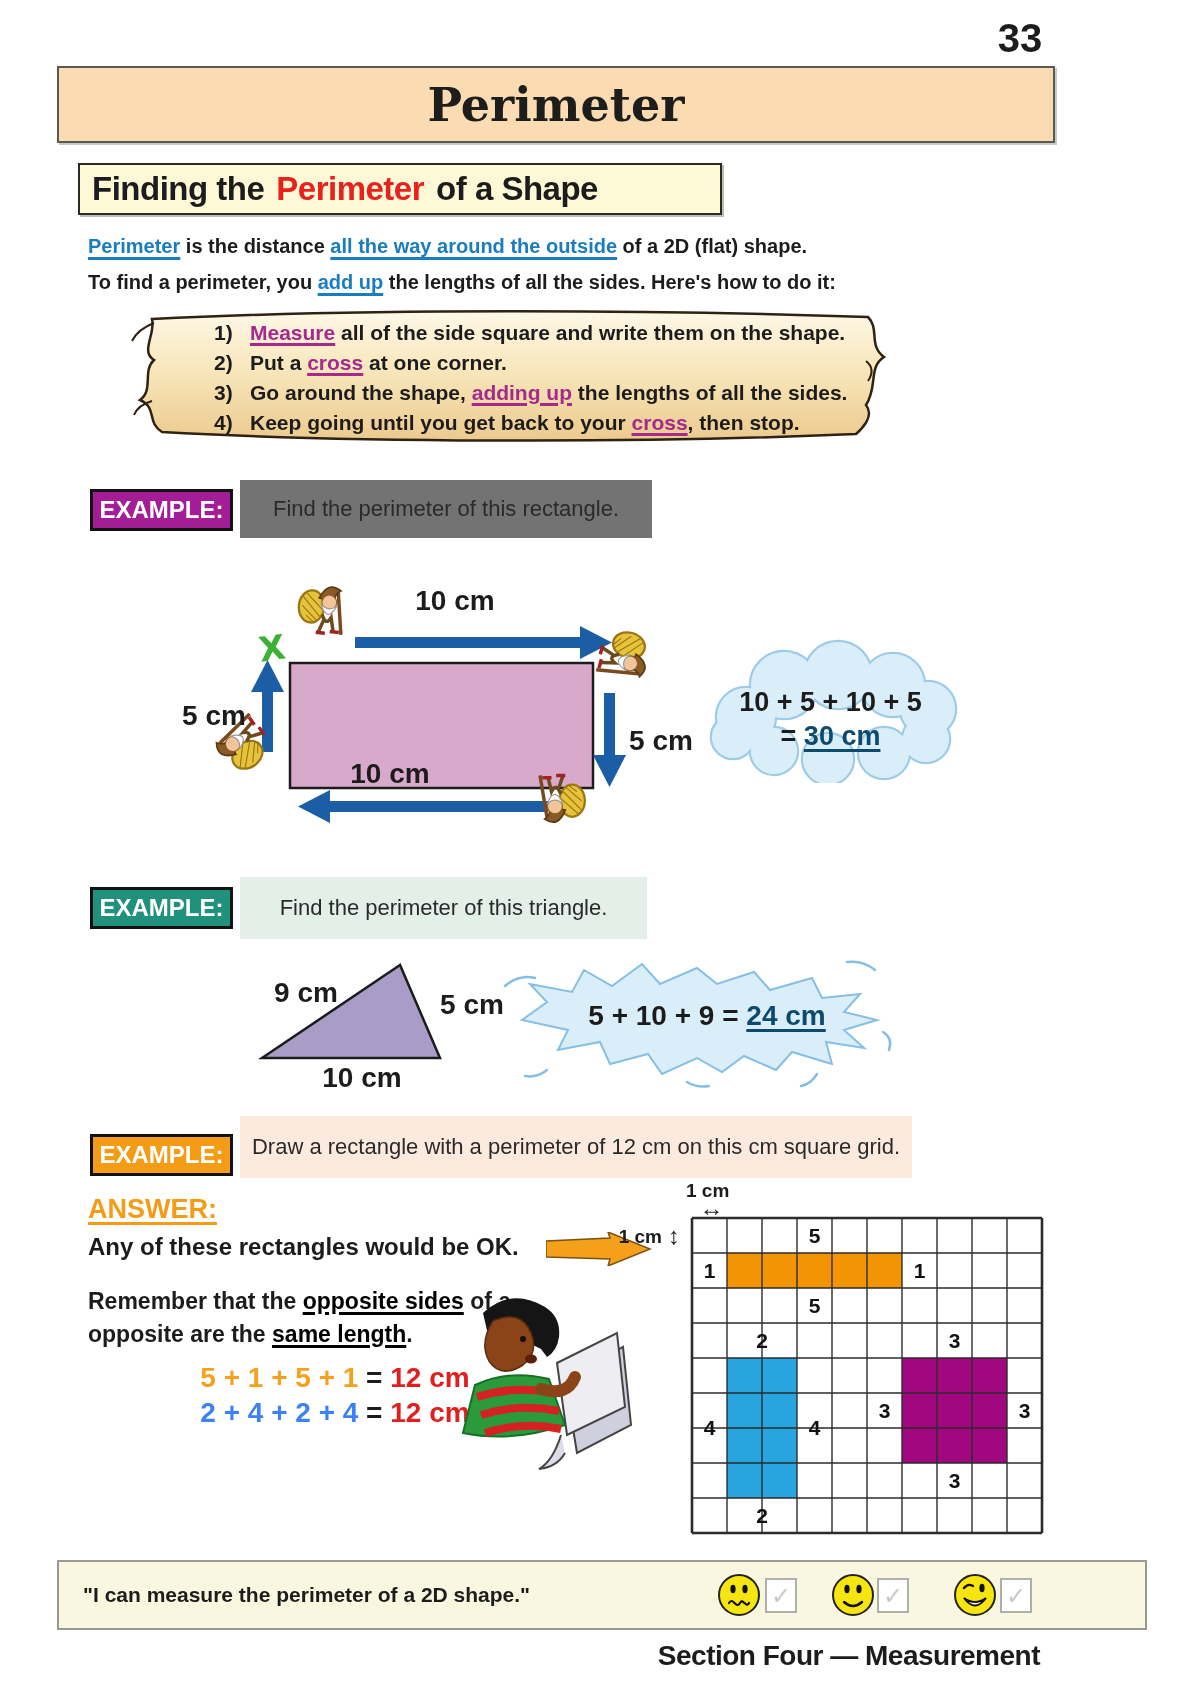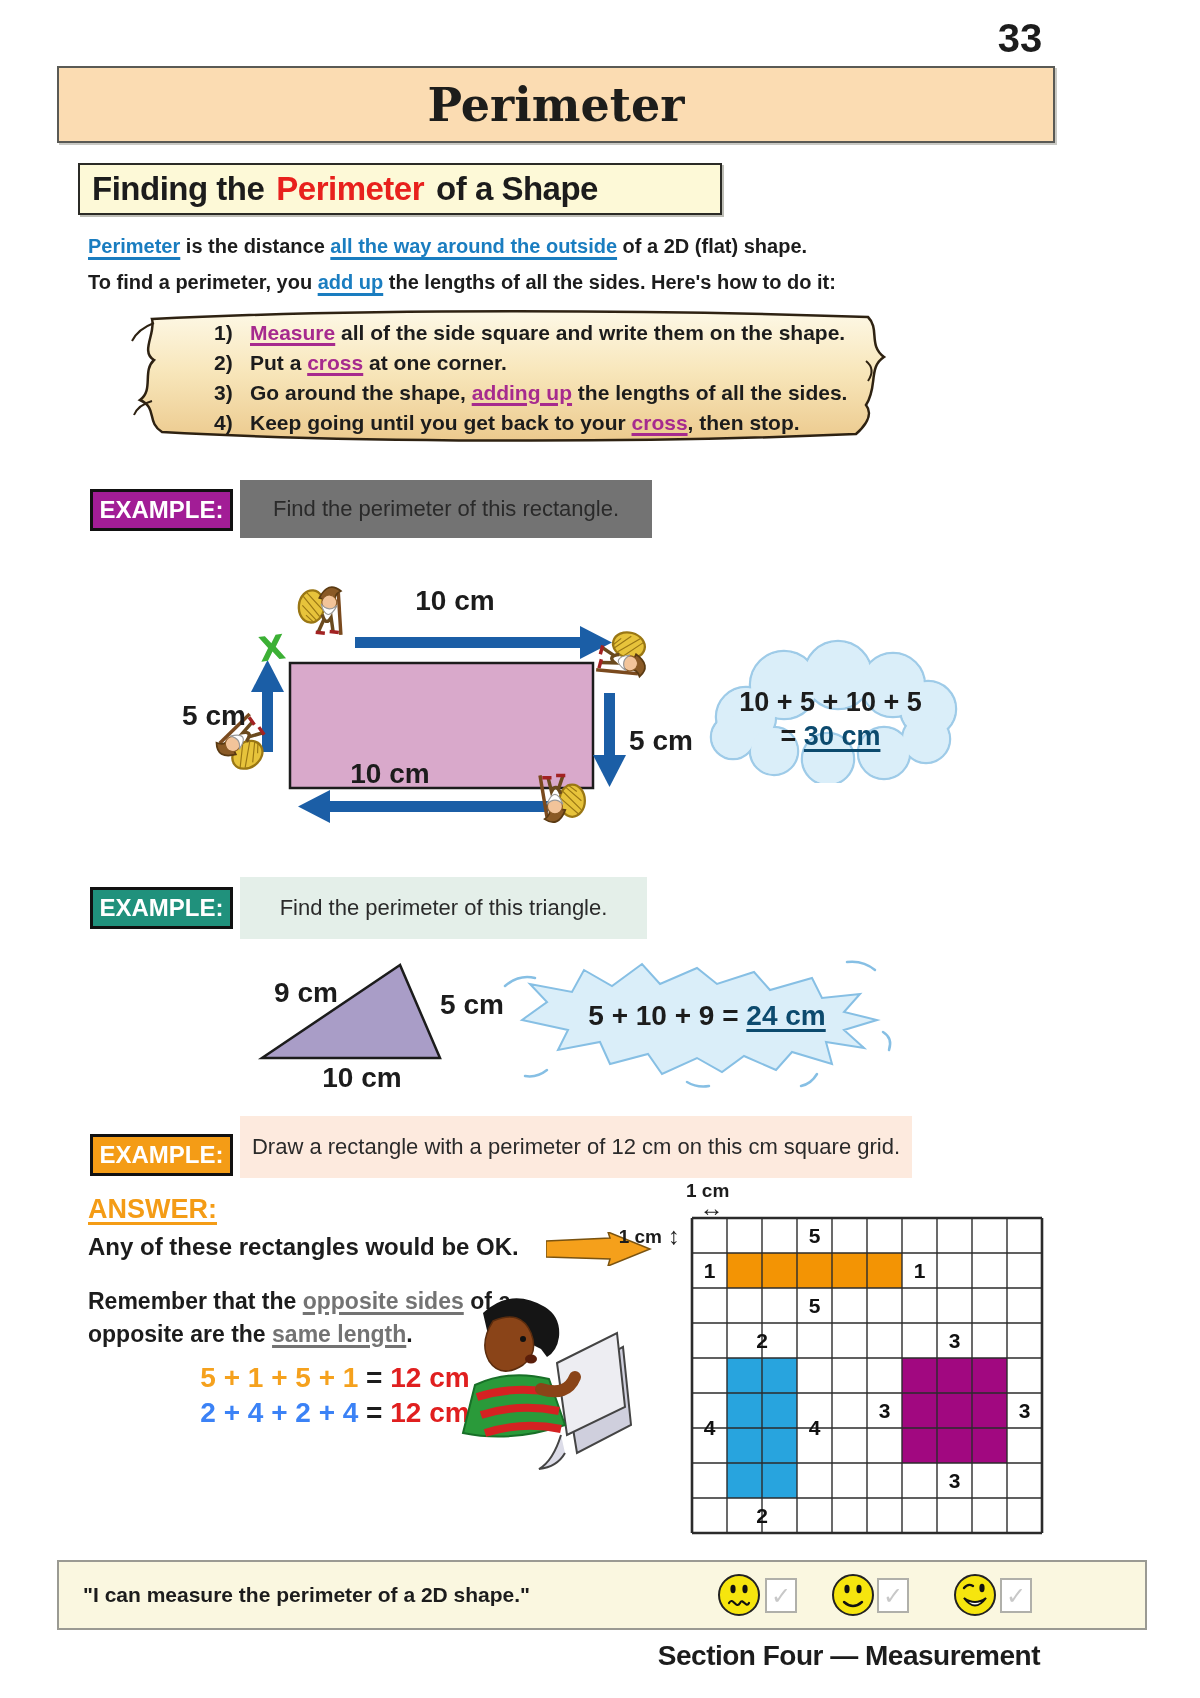--- a/index.html
+++ b/index.html
@@ -39,21 +39,21 @@
   #green-cross{position:absolute;left:112px;top:88px;transform:translate(-50%,-50%) rotate(-8deg);
                color:#3cb035;font-size:34px;font-weight:bold;font-family:"DejaVu Sans",sans-serif;}
   .cloud-text{position:absolute;left:0;top:52px;width:100%;text-align:center;font-size:27px;font-weight:bold;line-height:34px;}
   .red-answer{color:#0c4a6e;text-decoration:underline;text-decoration-thickness:3px;text-underline-offset:4px;}
   #splash-text{position:absolute;left:40px;top:52px;width:360px;text-align:center;font-size:28px;font-weight:bold;}
   
   #answer-heading{left:88px;top:1194px;font-size:27px;font-weight:bold;color:#f49c16;
                   text-decoration:underline;text-decoration-thickness:3px;text-underline-offset:4px;}
   #answer-line1{left:88px;top:1233px;font-size:24px;font-weight:bold;white-space:nowrap;}
   #answer-line2{left:88px;top:1285px;font-size:23px;font-weight:bold;white-space:nowrap;line-height:33px;}
-  .em-orange{color:#737373;text-decoration:underline;text-decoration-thickness:2.5px;text-underline-offset:3px;}
+  .em-orange{color:#000000;text-decoration:underline;text-decoration-thickness:2.5px;text-underline-offset:3px;}
   #equations{left:150px;top:1360px;width:370px;text-align:center;font-size:28px;font-weight:bold;line-height:35px;}
   #equations .e0 .expr{color:#f5a11d;}
   #equations .e1 .expr{color:#3b82f6;}
   #equations .e2 .expr{color:#b01b8c;}
   #equations .res{color:#e01f1f;}
   
   #grid-wrap{left:692px;top:1218px;width:354px;height:319px;}
   #grid-svg{position:absolute;left:-2px;top:-2px;}
   .grid-num{position:absolute;transform:translate(-50%,-50%);font-size:21px;font-weight:bold;color:#111;}
   .unit-label{position:absolute;font-size:19px;font-weight:bold;white-space:nowrap;}

